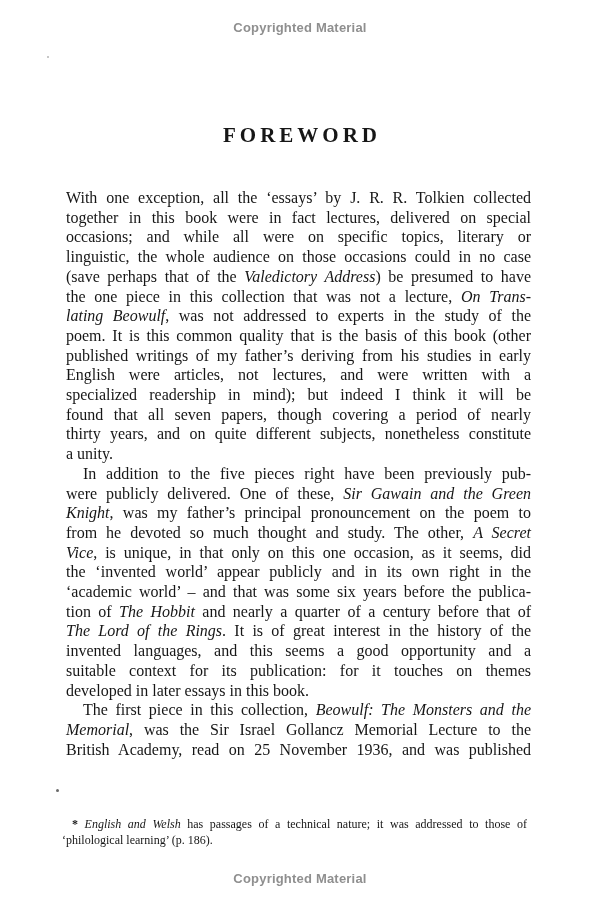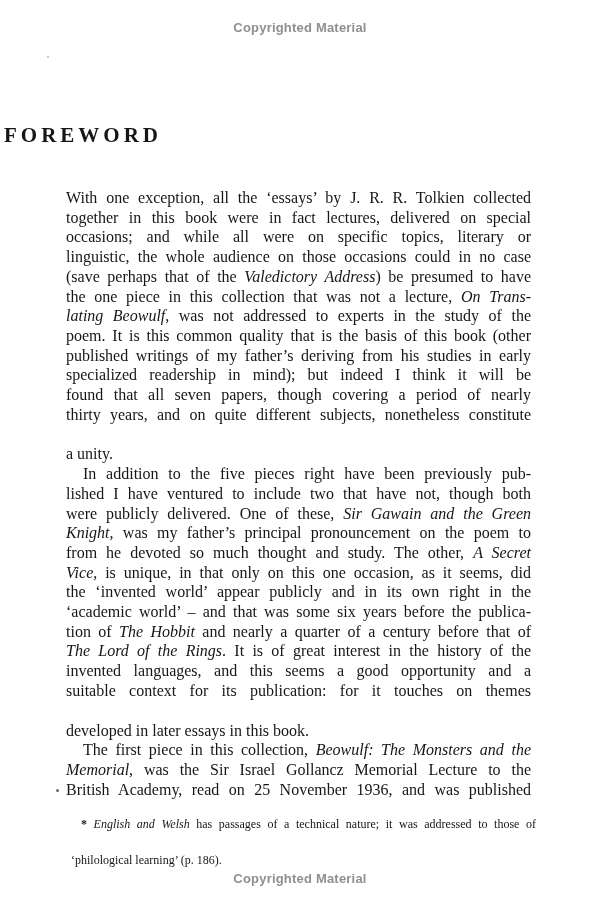--- a/index.html
+++ b/index.html
@@ -23,21 +23,21 @@
     color: #8f8f8f;
     letter-spacing: 0.2px;
   }
   .wm-top { top: 20px; }
   .wm-bottom { top: 871px; }
   .heading {
     position: absolute;
     top: 123px;
     left: 0;
     width: 100%;
-    text-align: left;
+    text-align: center;
     font-size: 21px;
     font-weight: 700;
     letter-spacing: 4px;
     text-indent: 4px;
     color: #161616;
   }
   .body-text {
     position: absolute;
     left: 66px;
     top: 188px;
@@ -49,26 +49,25 @@
   .para { margin: 0; }
   .line {
     text-align: justify;
     text-align-last: justify;
     -moz-text-align-last: justify;
   }
   .line.last {
     text-align-last: left;
     -moz-text-align-last: left;
     text-align: left;
-    margin-top: 20px;
   }
   .line em { font-style: italic; }
   .footnote {
     position: absolute;
-    left: 71px;
+    left: 62px;
     top: 817px;
     width: 465px;
     font-size: 12px;
     line-height: 15.5px;
     color: #161616;
   }
   .speck { position: absolute; border-radius: 50%; }
   .speck-top { left: 47px; top: 56px; width: 2px; height: 2px; background: #b5b5b5; }
   .speck-margin { left: 56px; top: 789px; width: 3px; height: 3px; background: #6a6a6a; }
 </style>
@@ -87,28 +86,28 @@
       <div class="para">
         <div class="line"><span>With one exception, all the ‘essays’ by J. R. R. Tolkien collected</span></div>
         <div class="line"><span>together in this book were in fact lectures, delivered on special</span></div>
         <div class="line"><span>occasions; and while all were on specific topics, literary or</span></div>
         <div class="line"><span>linguistic, the whole audience on those occasions could in no case</span></div>
         <div class="line"><span>(save perhaps that of the </span><em>Valedictory Address</em><span>) be presumed to have</span></div>
         <div class="line"><span>the one piece in this collection that was not a lecture, </span><em>On Trans-</em></div>
         <div class="line"><em>lating Beowulf</em><span>, was not addressed to experts in the study of the</span></div>
         <div class="line"><span>poem. It is this common quality that is the basis of this book (other</span></div>
         <div class="line"><span>published writings of my father’s deriving from his studies in early</span></div>
+        <div class="line"><span>English were articles, not lectures, and were written with a</span></div>
         <div class="line"><span>specialized readership in mind); but indeed I think it will be</span></div>
         <div class="line"><span>found that all seven papers, though covering a period of nearly</span></div>
         <div class="line"><span>thirty years, and on quite different subjects, nonetheless constitute</span></div>
         <div class="line last"><span>a unity.</span></div>
       </div>
       <div class="para">
         <div class="line" style="text-indent: 17px;"><span>In addition to the five pieces right have been previously pub-</span></div>
-        <div class="line"><span>lished I have ventured to include two that have not, though both</span></div>
         <div class="line"><span>were publicly delivered. One of these, </span><em>Sir Gawain and the Green</em></div>
         <div class="line"><em>Knight</em><span>, was my father’s principal pronouncement on the poem to</span></div>
         <div class="line"><span>from he devoted so much thought and study. The other, </span><em>A Secret</em></div>
         <div class="line"><em>Vice</em><span>, is unique, in that only on this one occasion, as it seems, did</span></div>
         <div class="line"><span>the ‘invented world’ appear publicly and in its own right in the</span></div>
         <div class="line"><span>‘academic world’ – and that was some six years before the publica-</span></div>
         <div class="line"><span>tion of </span><em>The Hobbit</em><span> and nearly a quarter of a century before that of</span></div>
         <div class="line"><em>The Lord of the Rings</em><span>. It is of great interest in the history of the</span></div>
         <div class="line"><span>invented languages, and this seems a good opportunity and a</span></div>
         <div class="line"><span>suitable context for its publication: for it touches on themes</span></div>

